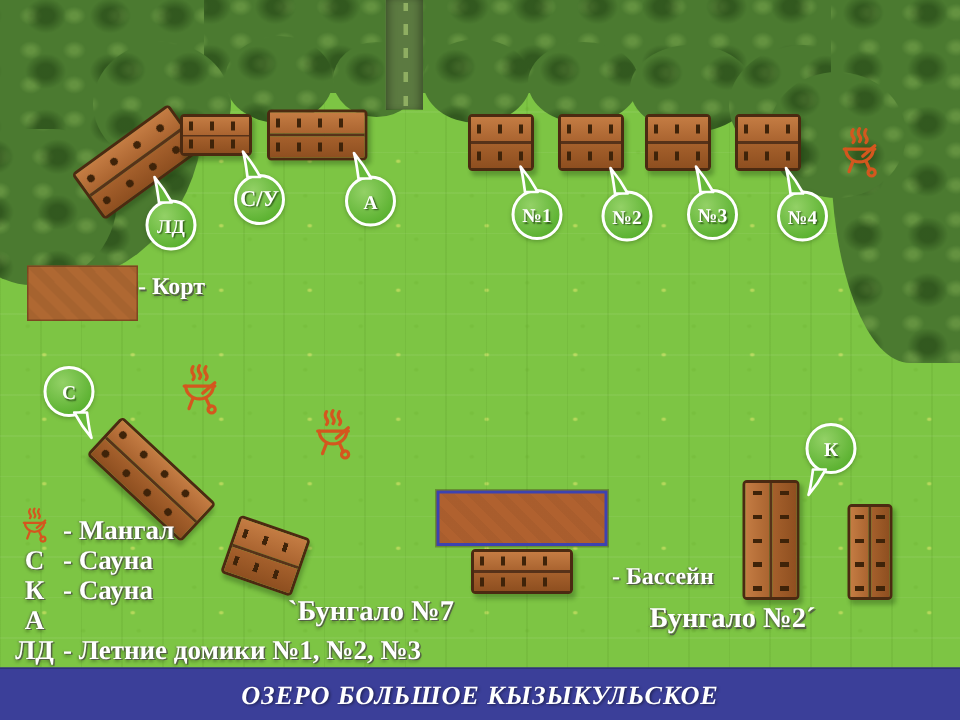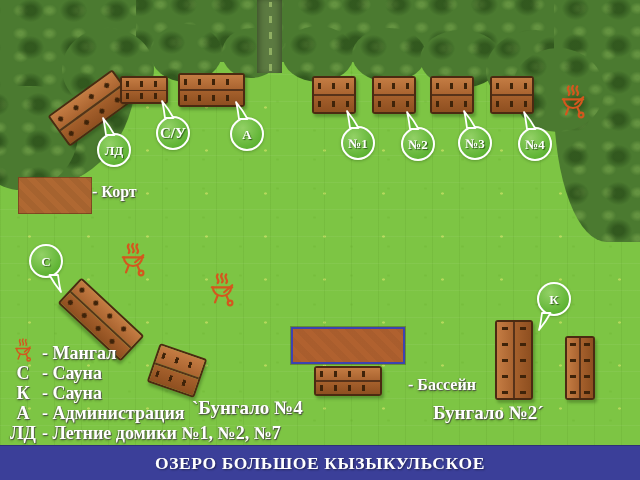--- a/index.html
+++ b/index.html
@@ -71,21 +71,21 @@
   .mlabel{position:absolute;color:#fff;font-weight:bold;font-size:16px;line-height:1;white-space:nowrap;
     text-shadow:1px 1px 0 rgba(80,85,70,.85), -1px 0 1px rgba(80,85,70,.4), 0 2px 2px rgba(40,60,20,.35);}
   .mlabel.big{font-size:19px;}
   .legend{position:absolute;left:4px;top:342px;color:#fff;font-weight:bold;font-size:18px;
     text-shadow:1px 1px 0 rgba(80,85,70,.85), -1px 0 1px rgba(80,85,70,.4), 0 2px 2px rgba(40,60,20,.35);}
   .lrow{display:flex;align-items:flex-end;height:20px;line-height:1;}
   .lkey{flex:0 0 38px;text-align:center;position:relative;}
   .lkey .grill{position:relative;display:block;margin:0 auto;}
   
   .banner{position:absolute;left:0;bottom:0;width:100%;height:34px;background:#3b3f99;
-    border-top:1px solid #2e3277;display:flex;align-items:center;justify-content:center;}
+    border-top:1px solid #2e3277;display:flex;align-items:center;justify-content:center;font-style:italic;}
   .banner span{color:#fff;font-weight:bold;font-size:17.5px;letter-spacing:.6px;
     text-shadow:1px 1px 2px rgba(0,0,0,.45);}
 </style>
 </head>
 <body>
 
 <div class="stage">
 
   <div class="trees" style="left:-10px;top:-14px;width:660px;height:76px;border-radius:0 0 24px 24px;"></div>
   <div class="trees" style="left:-34px;top:-8px;width:170px;height:196px;border-radius:0 0 58% 42%;"></div>
@@ -246,21 +246,21 @@
   </div>
   <div class="bubble" style="left:537px;top:282px;">
     <svg class="tail dl" viewBox="0 0 13 17">
         <path d="M4 17 C3.2 11 2.5 5 1 0 C6 6 9.5 11.5 12.5 17 Z"></path>
       </svg>
     <span>К</span>
   </div>
 
   <div class="mlabel" style="left:92px;top:184px;">- Корт</div>
   <div class="mlabel" style="left:408px;top:337px;margin-top:40px;">- Бассейн</div>
-  <div class="mlabel big" style="left:192px;top:398px;">`Бунгало №4</div>
+  <div class="mlabel big" style="left:192px;top:398px;">`Бунгало №7</div>
   <div class="mlabel big" style="left:433px;top:403px;">Бунгало №2´</div>
 
   <div class="legend">
     <div class="lrow">
       <span class="lkey">
         <svg class="grill" width="20" height="24" viewBox="0 0 26 32">
           <g>
               <path d="M9 2 q-1.6 2.4 0 4.4 q1.4 2 0 3.6"></path>
               <path d="M13 1.4 q-1.6 2.4 0 4.4 q1.4 2 0 3.6"></path>
               <path d="M17 2 q-1.6 2.4 0 4.4 q1.4 2 0 3.6"></path>
@@ -278,25 +278,24 @@
     <div class="lrow">
       <span class="lkey">С</span>
       <span class="ltext">- Сауна</span>
     </div>
     <div class="lrow">
       <span class="lkey">К</span>
       <span class="ltext">- Сауна</span>
     </div>
     <div class="lrow">
       <span class="lkey">А</span>
-      <span class="ltext">- Администрация</span>
     </div>
     <div class="lrow">
       <span class="lkey">ЛД</span>
-      <span class="ltext">- Летние домики №1, №2, №7</span>
+      <span class="ltext">- Летние домики №1, №2, №3</span>
     </div>
   </div>
 
   <div class="banner">
     <span>ОЗЕРО БОЛЬШОЕ КЫЗЫКУЛЬСКОЕ</span>
   </div>
 
 </div>
 
 </body></html>

